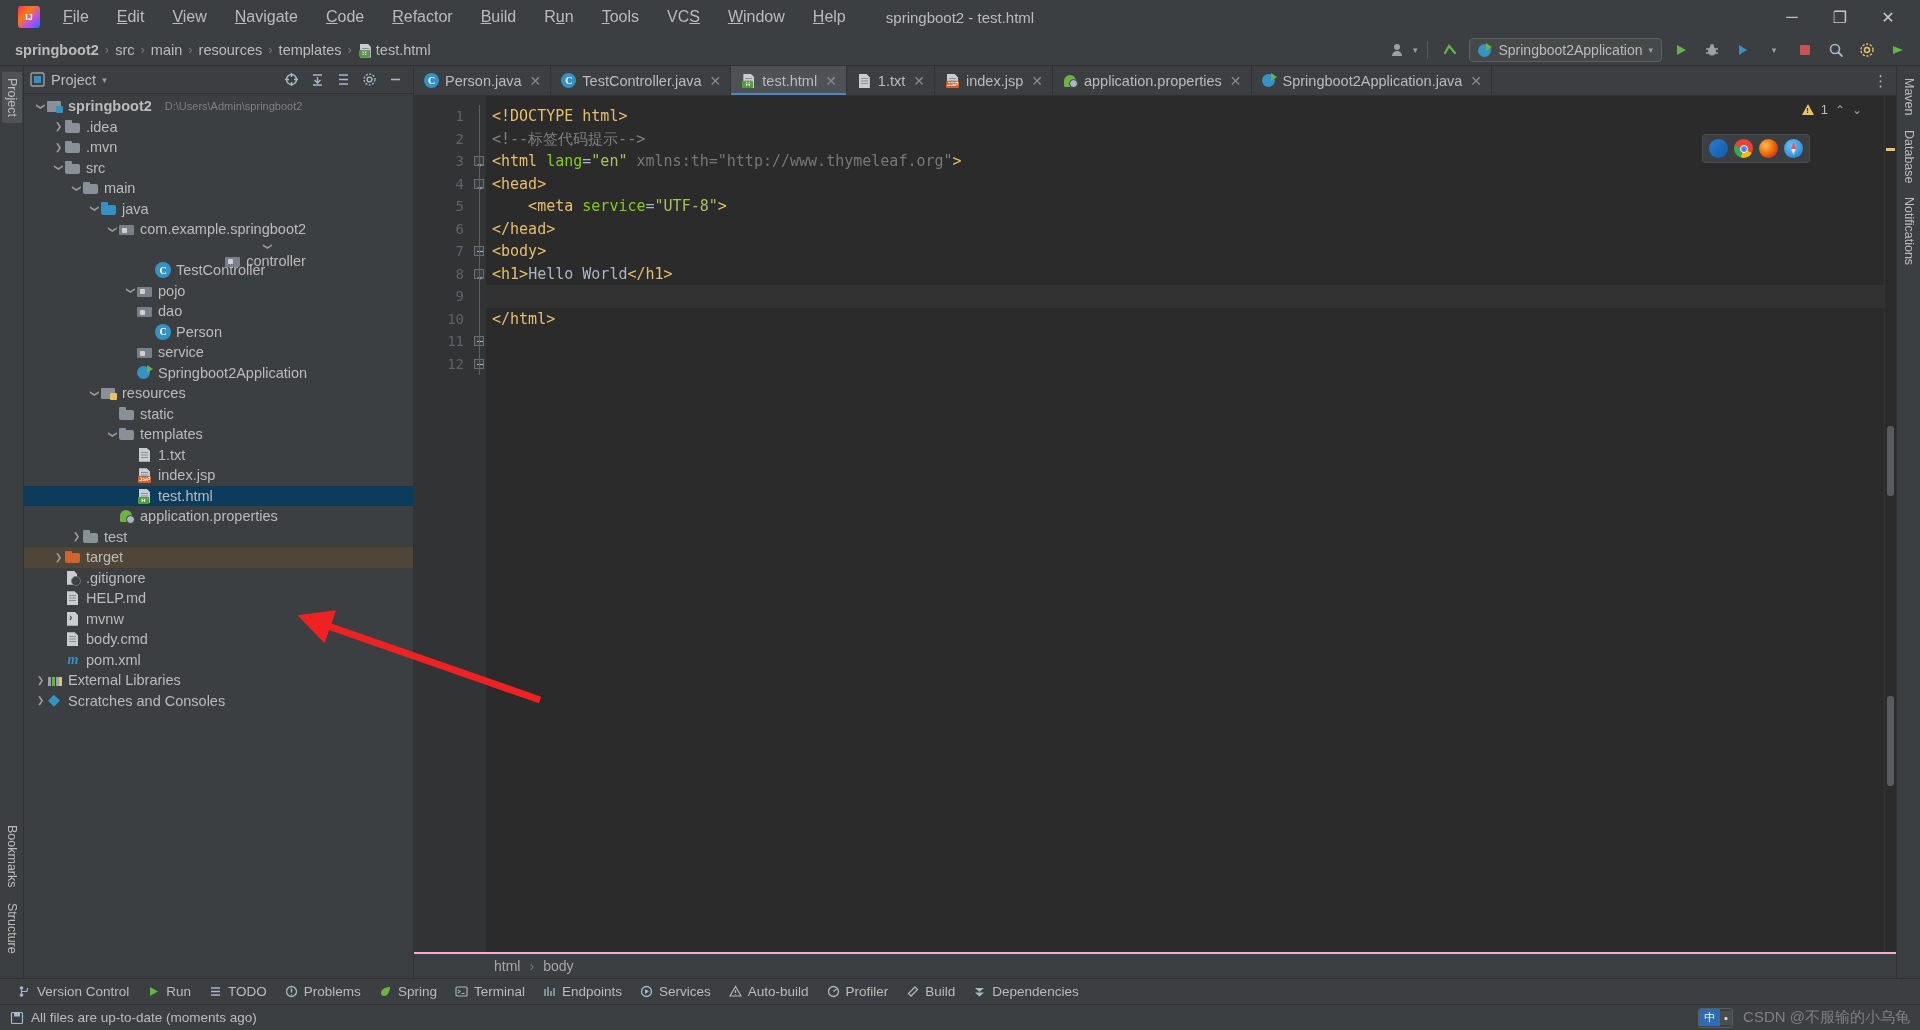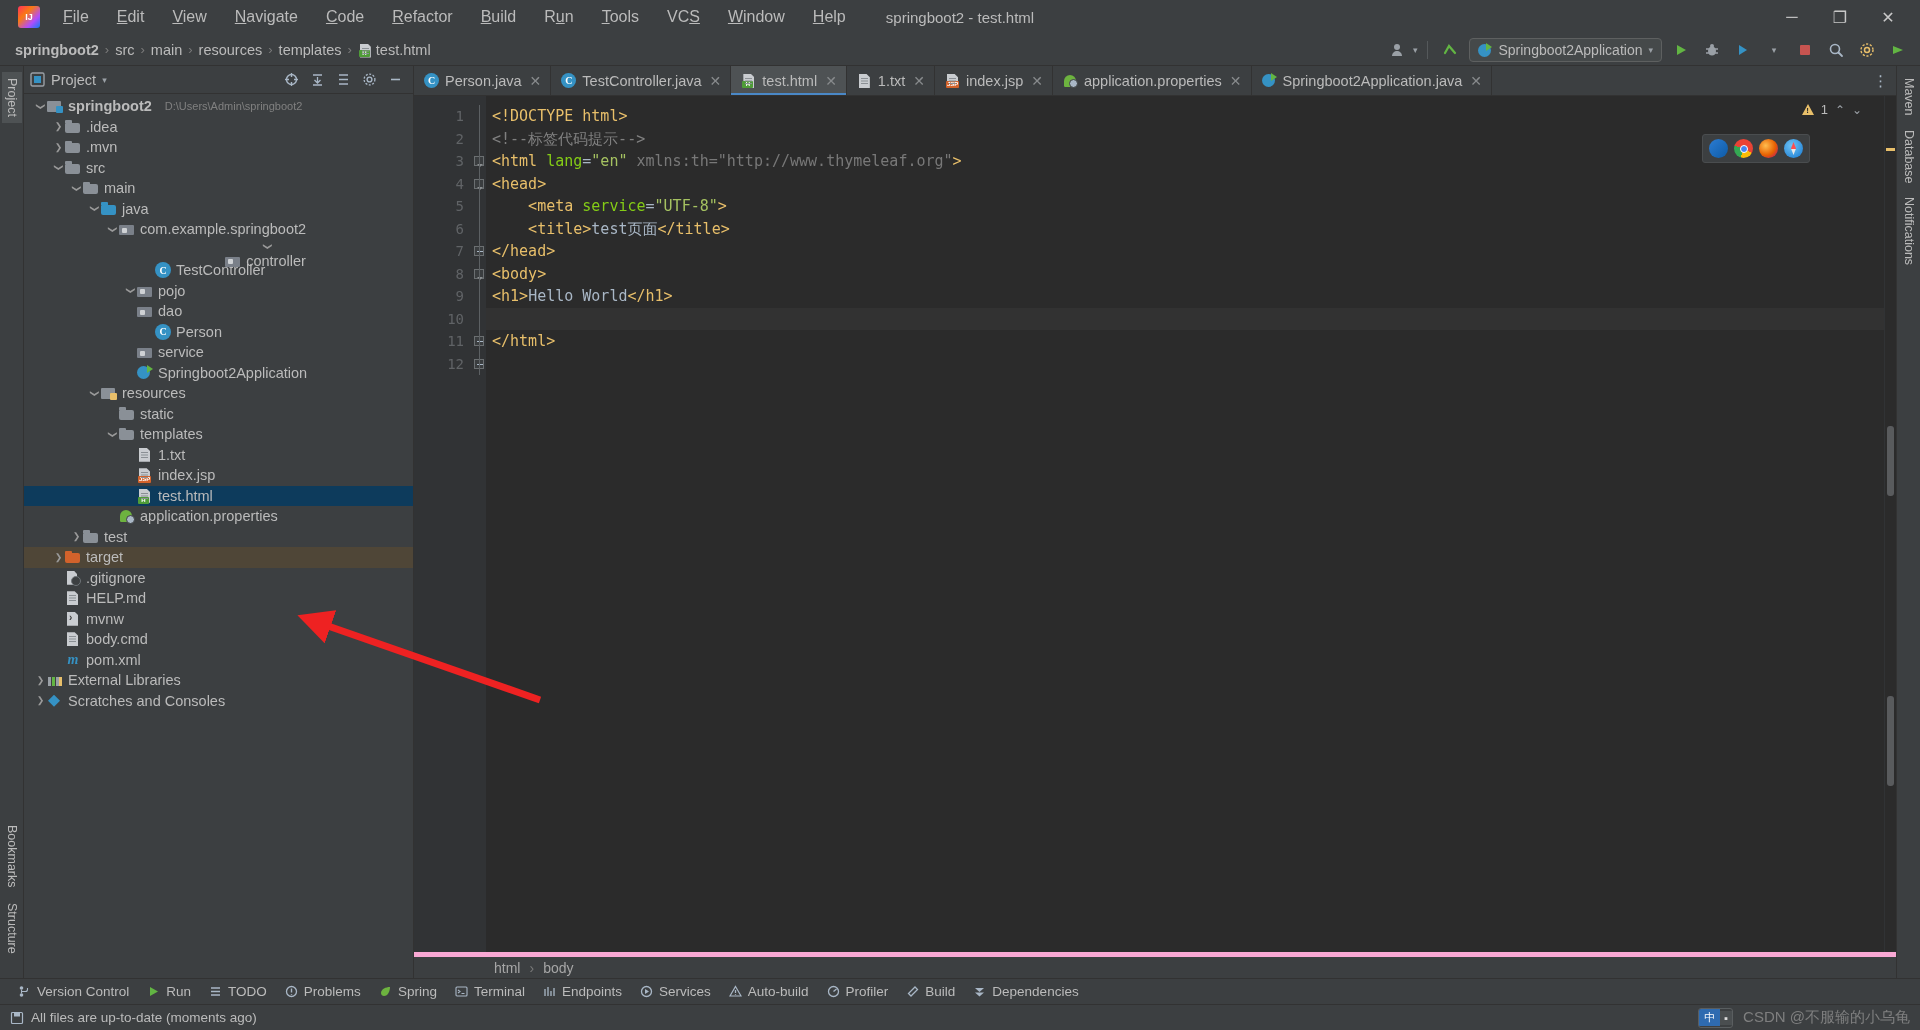--- a/index.html
+++ b/index.html
@@ -406,21 +406,21 @@
     position: absolute; right: 2px; width: 7px;
     background: #595b5d; border-radius: 3px;
   }
   .stripe-mark {
     position: absolute; right: 1px; width: 9px; height: 3px;
   }
 
   
   .edit-crumb {
     height: 26px; flex: 0 0 26px; background: #3c3f41;
-    border-top: 5px solid #f9a8d4;
+    border-top: 2px solid #f9a8d4;
     display: flex; align-items: center; padding: 0 10px;
     font-size: 14px; color: #a6a6a6; gap: 4px;
   }
 
   
   .bottombar {
     height: 26px; flex: 0 0 26px;
     background: #3c3f41;
     border-top: 1px solid #323232;
     display: flex; align-items: center;
@@ -938,21 +938,20 @@
               <div class="fold-box"></div>
             </div>
             <div class="fold-rail" style="top: 9px; height: 270px;"></div>
           </div>
         <div class="code" id="code-root">
             <div class="cline"><span class="tk-tag">&lt;!DOCTYPE html&gt;</span></div>
             <div class="cline"><span class="tk-cmt">&lt;!--标签代码提示--&gt;</span></div>
             <div class="cline"><span class="tk-tag">&lt;html </span><span class="tk-attr">lang</span><span class="tk-plain">=</span><span class="tk-val">"en"</span><span class="tk-dim"> xmlns:th="http://www.thymeleaf.org"</span><span class="tk-tag">&gt;</span></div>
             <div class="cline"><span class="tk-tag">&lt;head&gt;</span></div>
             <div class="cline"><span class="tk-tag">    &lt;meta </span><span class="tk-attr">service</span><span class="tk-plain">=</span><span class="tk-val">"UTF-8"</span><span class="tk-tag">&gt;</span></div>
-            <div class="cline"><span class="tk-tag">    &lt;title&gt;</span><span class="tk-txt">test页面</span><span class="tk-tag">&lt;/title&gt;</span></div>
             <div class="cline"><span class="tk-tag">&lt;/head&gt;</span></div>
             <div class="cline"><span class="tk-tag">&lt;body&gt;</span></div>
             <div class="cline"><span class="tk-tag">&lt;h1&gt;</span><span class="tk-txt">Hello World</span><span class="tk-tag">&lt;/h1&gt;</span></div>
             <div class="cline current">&nbsp;</div>
             <div class="cline"><span class="tk-tag">&lt;/html&gt;</span></div>
           </div>
 
         <div class="insp">
           <span class="warn-tri"></span>
           <span>1</span>

